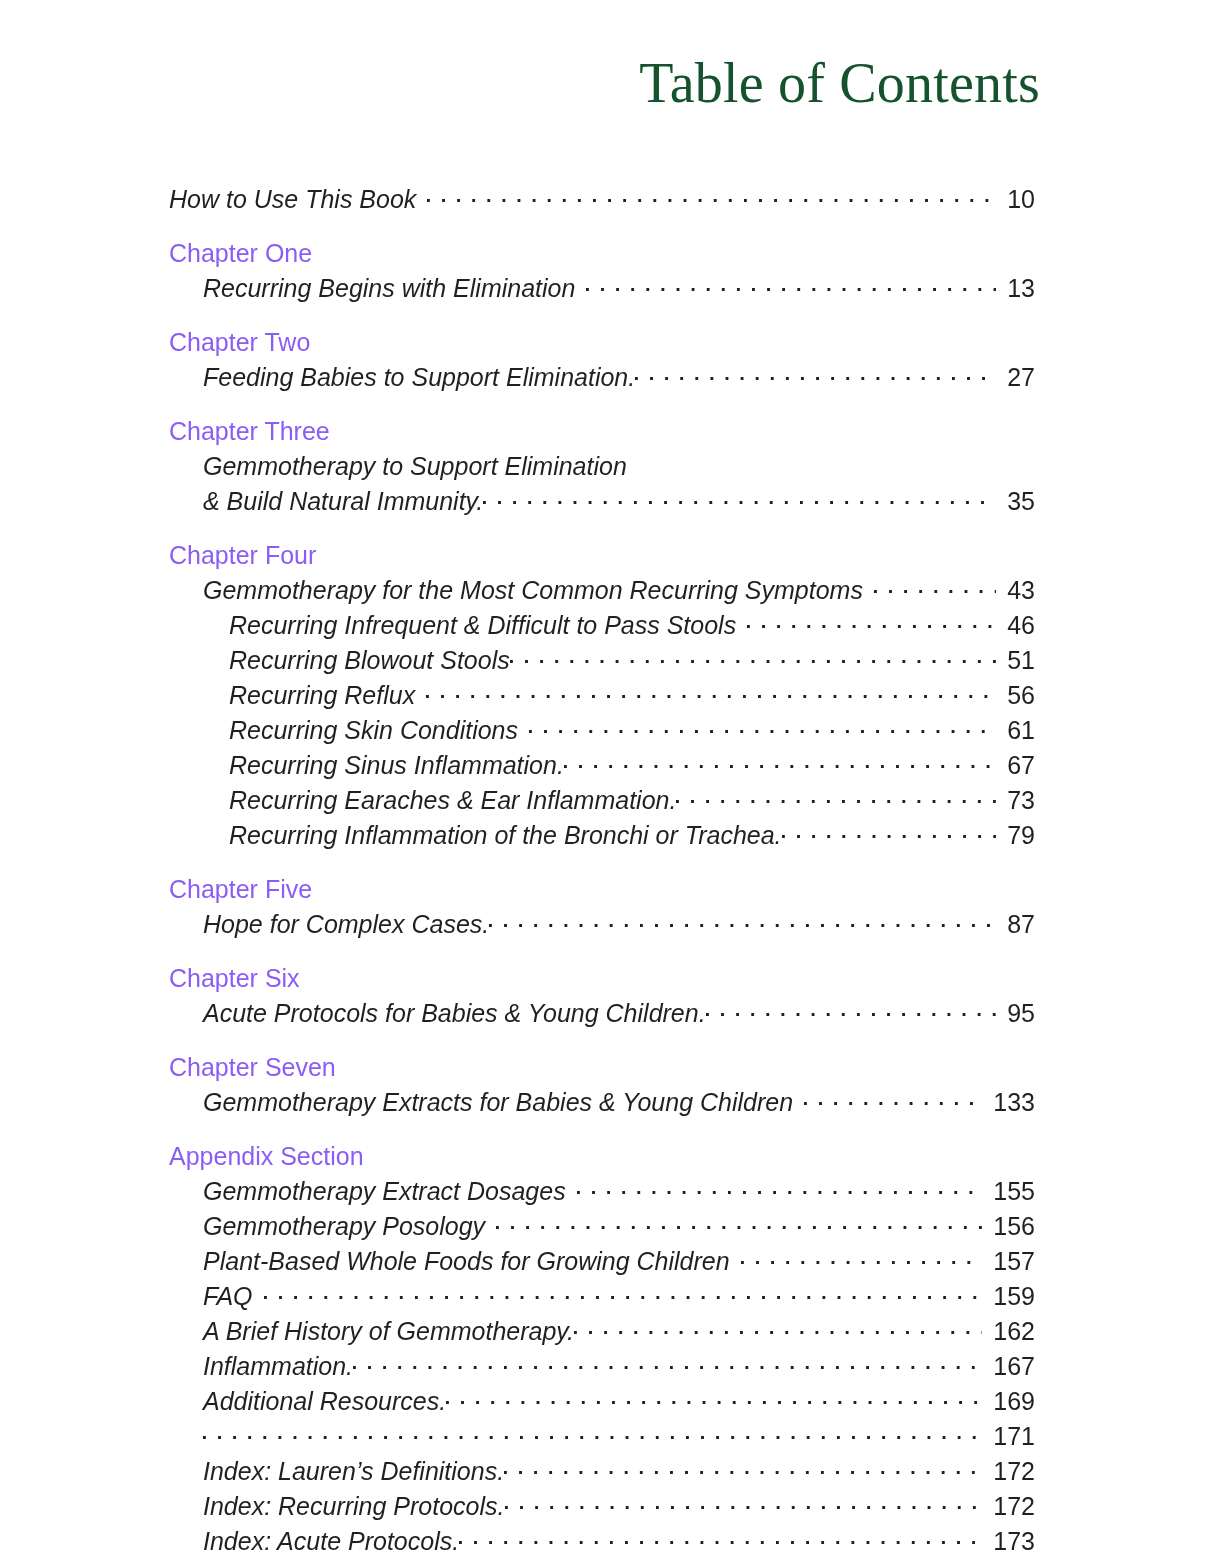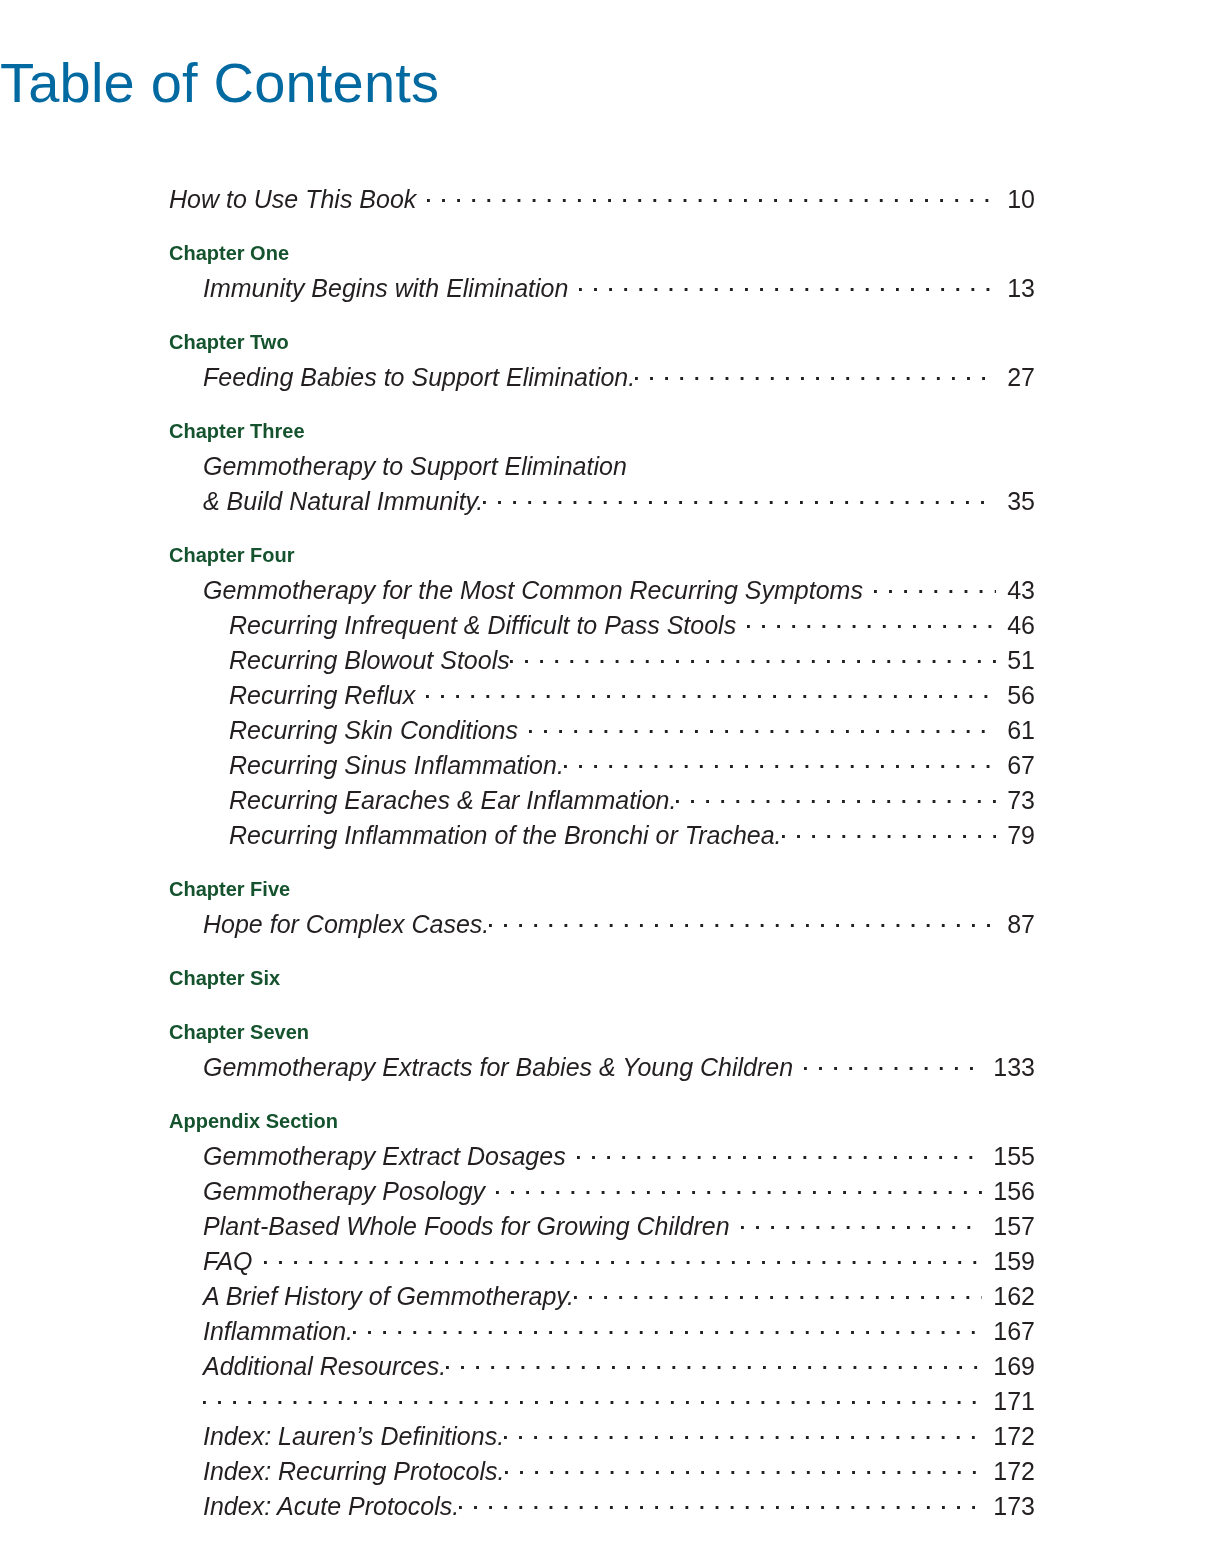--- a/index.html
+++ b/index.html
@@ -18,47 +18,49 @@
     overflow: hidden;
     box-sizing: border-box;
   }
 
   
   .toc-title {
     position: absolute;
     top: 52px;
     left: 0;
     width: 1040px;
+    text-align: right;
     font-size: 56px;
     line-height: 1.12;
     font-weight: 400;
-    color: #0369a1;
+    color: #14532d;
     letter-spacing: 0.2px;
     white-space: nowrap;
+    font-family: Liberation Serif, serif;
   }
 
   
   .toc-body {
     position: absolute;
     top: 182px;
     left: 169px;
     width: 866px;
   }
 
   
   .toc-group {
     margin-bottom: 18px;
   }
   .toc-group:last-child { margin-bottom: 15px; }
 
   .group-heading {
-    font-size: 20px;
+    font-size: 25px;
     line-height: 36px;
-    color: #14532d;
-    font-weight: 700;
+    color: #8b5cf6;
+    font-weight: 400;
     white-space: nowrap;
   }
 
   
   .entry {
     display: flex;
     align-items: baseline;
     font-size: 25px;
     line-height: 35px;
     color: #231f20;
@@ -123,21 +125,21 @@
       <div class="toc-group">
         <div class="entry level-0 gap">
           <span class="entry-label">How to Use This Book</span>
           <span class="leader"></span>
           <span class="entry-page">10</span>
         </div>
       </div>
       <div class="toc-group">
         <div class="group-heading">Chapter One</div>
         <div class="entry level-1 gap">
-          <span class="entry-label">Immunity Begins with Elimination</span>
+          <span class="entry-label">Recurring Begins with Elimination</span>
           <span class="leader"></span>
           <span class="entry-page">13</span>
         </div>
       </div>
       <div class="toc-group">
         <div class="group-heading">Chapter Two</div>
         <div class="entry level-1 tight">
           <span class="entry-label">Feeding Babies to Support Elimination.</span>
           <span class="leader"></span>
           <span class="entry-page">27</span>
@@ -202,20 +204,25 @@
       <div class="toc-group">
         <div class="group-heading">Chapter Five</div>
         <div class="entry level-1 tight">
           <span class="entry-label">Hope for Complex Cases.</span>
           <span class="leader"></span>
           <span class="entry-page">87</span>
         </div>
       </div>
       <div class="toc-group">
         <div class="group-heading">Chapter Six</div>
+        <div class="entry level-1 tight">
+          <span class="entry-label">Acute Protocols for Babies &amp; Young Children.</span>
+          <span class="leader"></span>
+          <span class="entry-page">95</span>
+        </div>
       </div>
       <div class="toc-group">
         <div class="group-heading">Chapter Seven</div>
         <div class="entry level-1 gap">
           <span class="entry-label">Gemmotherapy Extracts for Babies &amp; Young Children</span>
           <span class="leader"></span>
           <span class="entry-page">133</span>
         </div>
       </div>
       <div class="toc-group">

